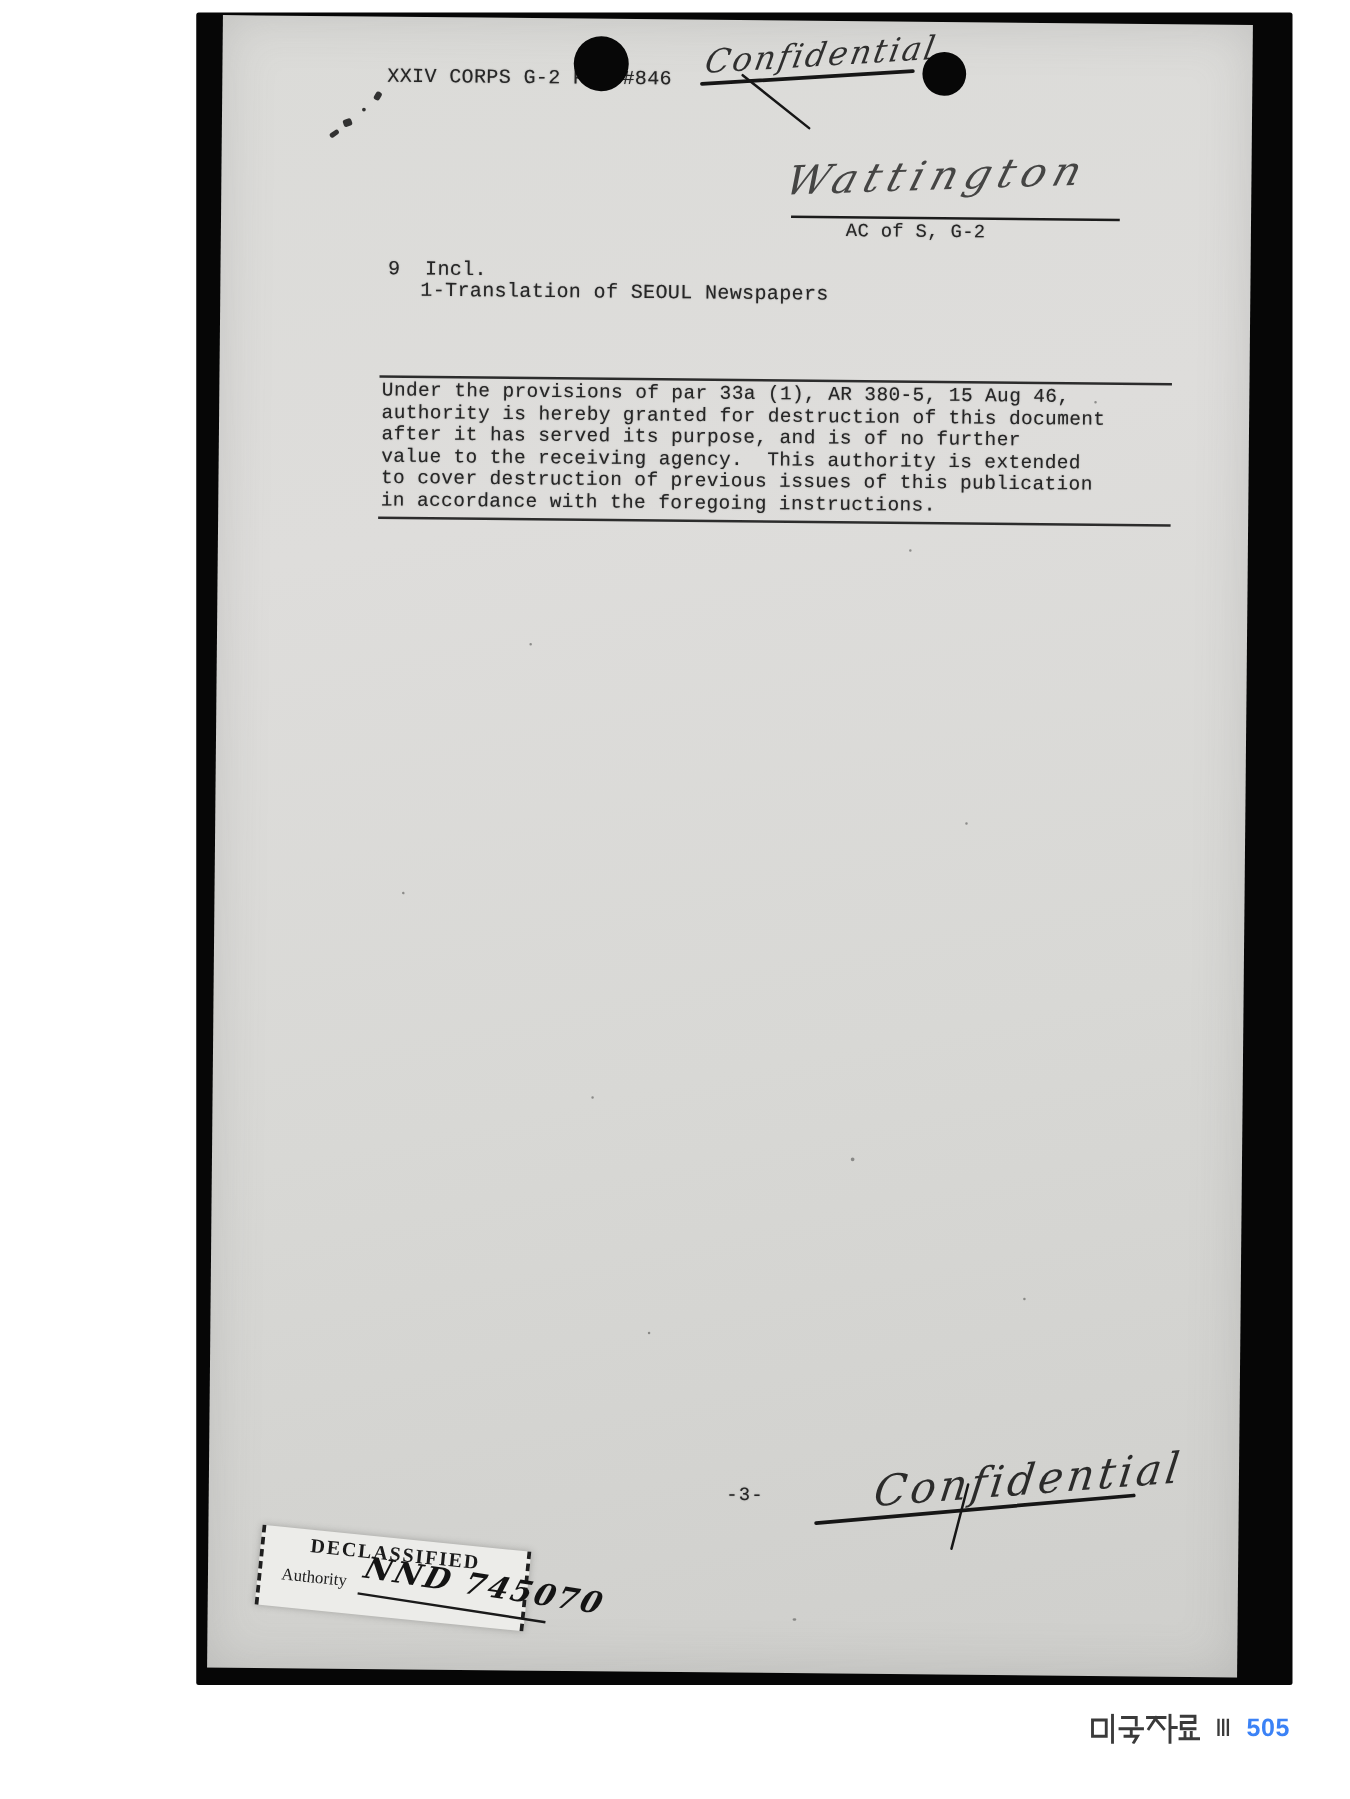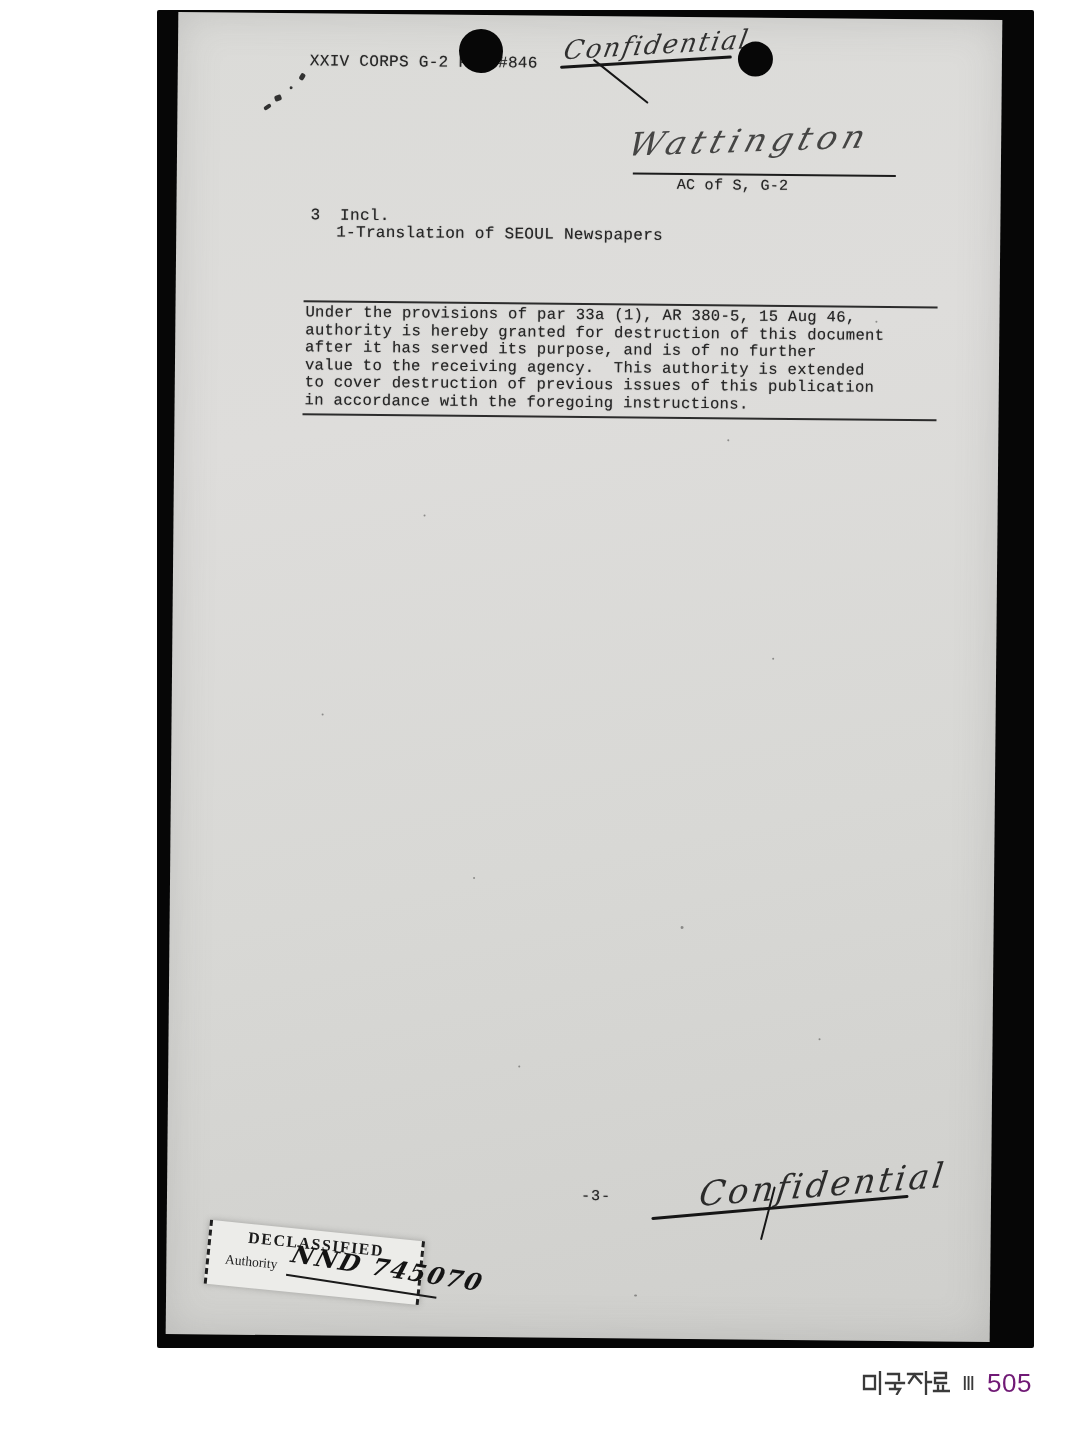--- a/index.html
+++ b/index.html
@@ -112,21 +112,21 @@
     position:absolute; left:78px; top:50px; width:152px; height:2px;
     background:#1a1a1a; transform:rotate(3deg);
   }
 
   
   .book-footer {
     position:absolute; right:48px; top:1368px; height:30px;
     display:flex; align-items:center; gap:12px;
   }
   .footer-roman { font-size:19px; color:#3a3a3a; font-family:"DejaVu Sans", sans-serif; }
-  .footer-page  { font-size:26px; font-weight:normal; color:#701a75; letter-spacing:0.5px;
+  .footer-page  { font-size:20px; font-weight:bold; color:#3b82f6; letter-spacing:0.5px;
                   font-family:"Liberation Sans", sans-serif; }
   .sr { position:absolute; width:1px; height:1px; overflow:hidden; clip:rect(0 0 0 0); white-space:nowrap; }
 </style>
 </head>
 <body>
 
 <div class="scan-area">
 
   <div class="paper">
 
@@ -141,21 +141,21 @@
     <div class="strike" style="left:382px; top:44px; width:172px; height:2.5px; transform:rotate(-4deg);"></div>
     <div class="strike" style="left:408px; top:64px; width:70px; height:2px; transform:rotate(38deg);"></div>
 
     <div class="punch-hole" style="left:281px; top:14px; width:44px; height:44px;"></div>
     <div class="punch-hole" style="left:560px; top:24px; width:35px; height:35px;"></div>
 
     <div class="hand sig-script">Wattington</div>
     <div class="sig-line"></div>
     <div class="mono sig-title">AC of S, G-2</div>
 
-    <div class="mono incl-count">3  Incl.</div>
+    <div class="mono incl-count">9  Incl.</div>
     <div class="mono incl-item">1-Translation of SEOUL Newspapers</div>
 
     <div class="notice">
       <div class="notice-line">Under the provisions of par 33a (1), AR 380-5, 15 Aug 46,</div>
       <div class="notice-line">authority is hereby granted for destruction of this document</div>
       <div class="notice-line">after it has served its purpose, and is of no further</div>
       <div class="notice-line">value to the receiving agency.  This authority is extended</div>
       <div class="notice-line">to cover destruction of previous issues of this publication</div>
       <div class="notice-line">in accordance with the foregoing instructions.</div>
     </div>

